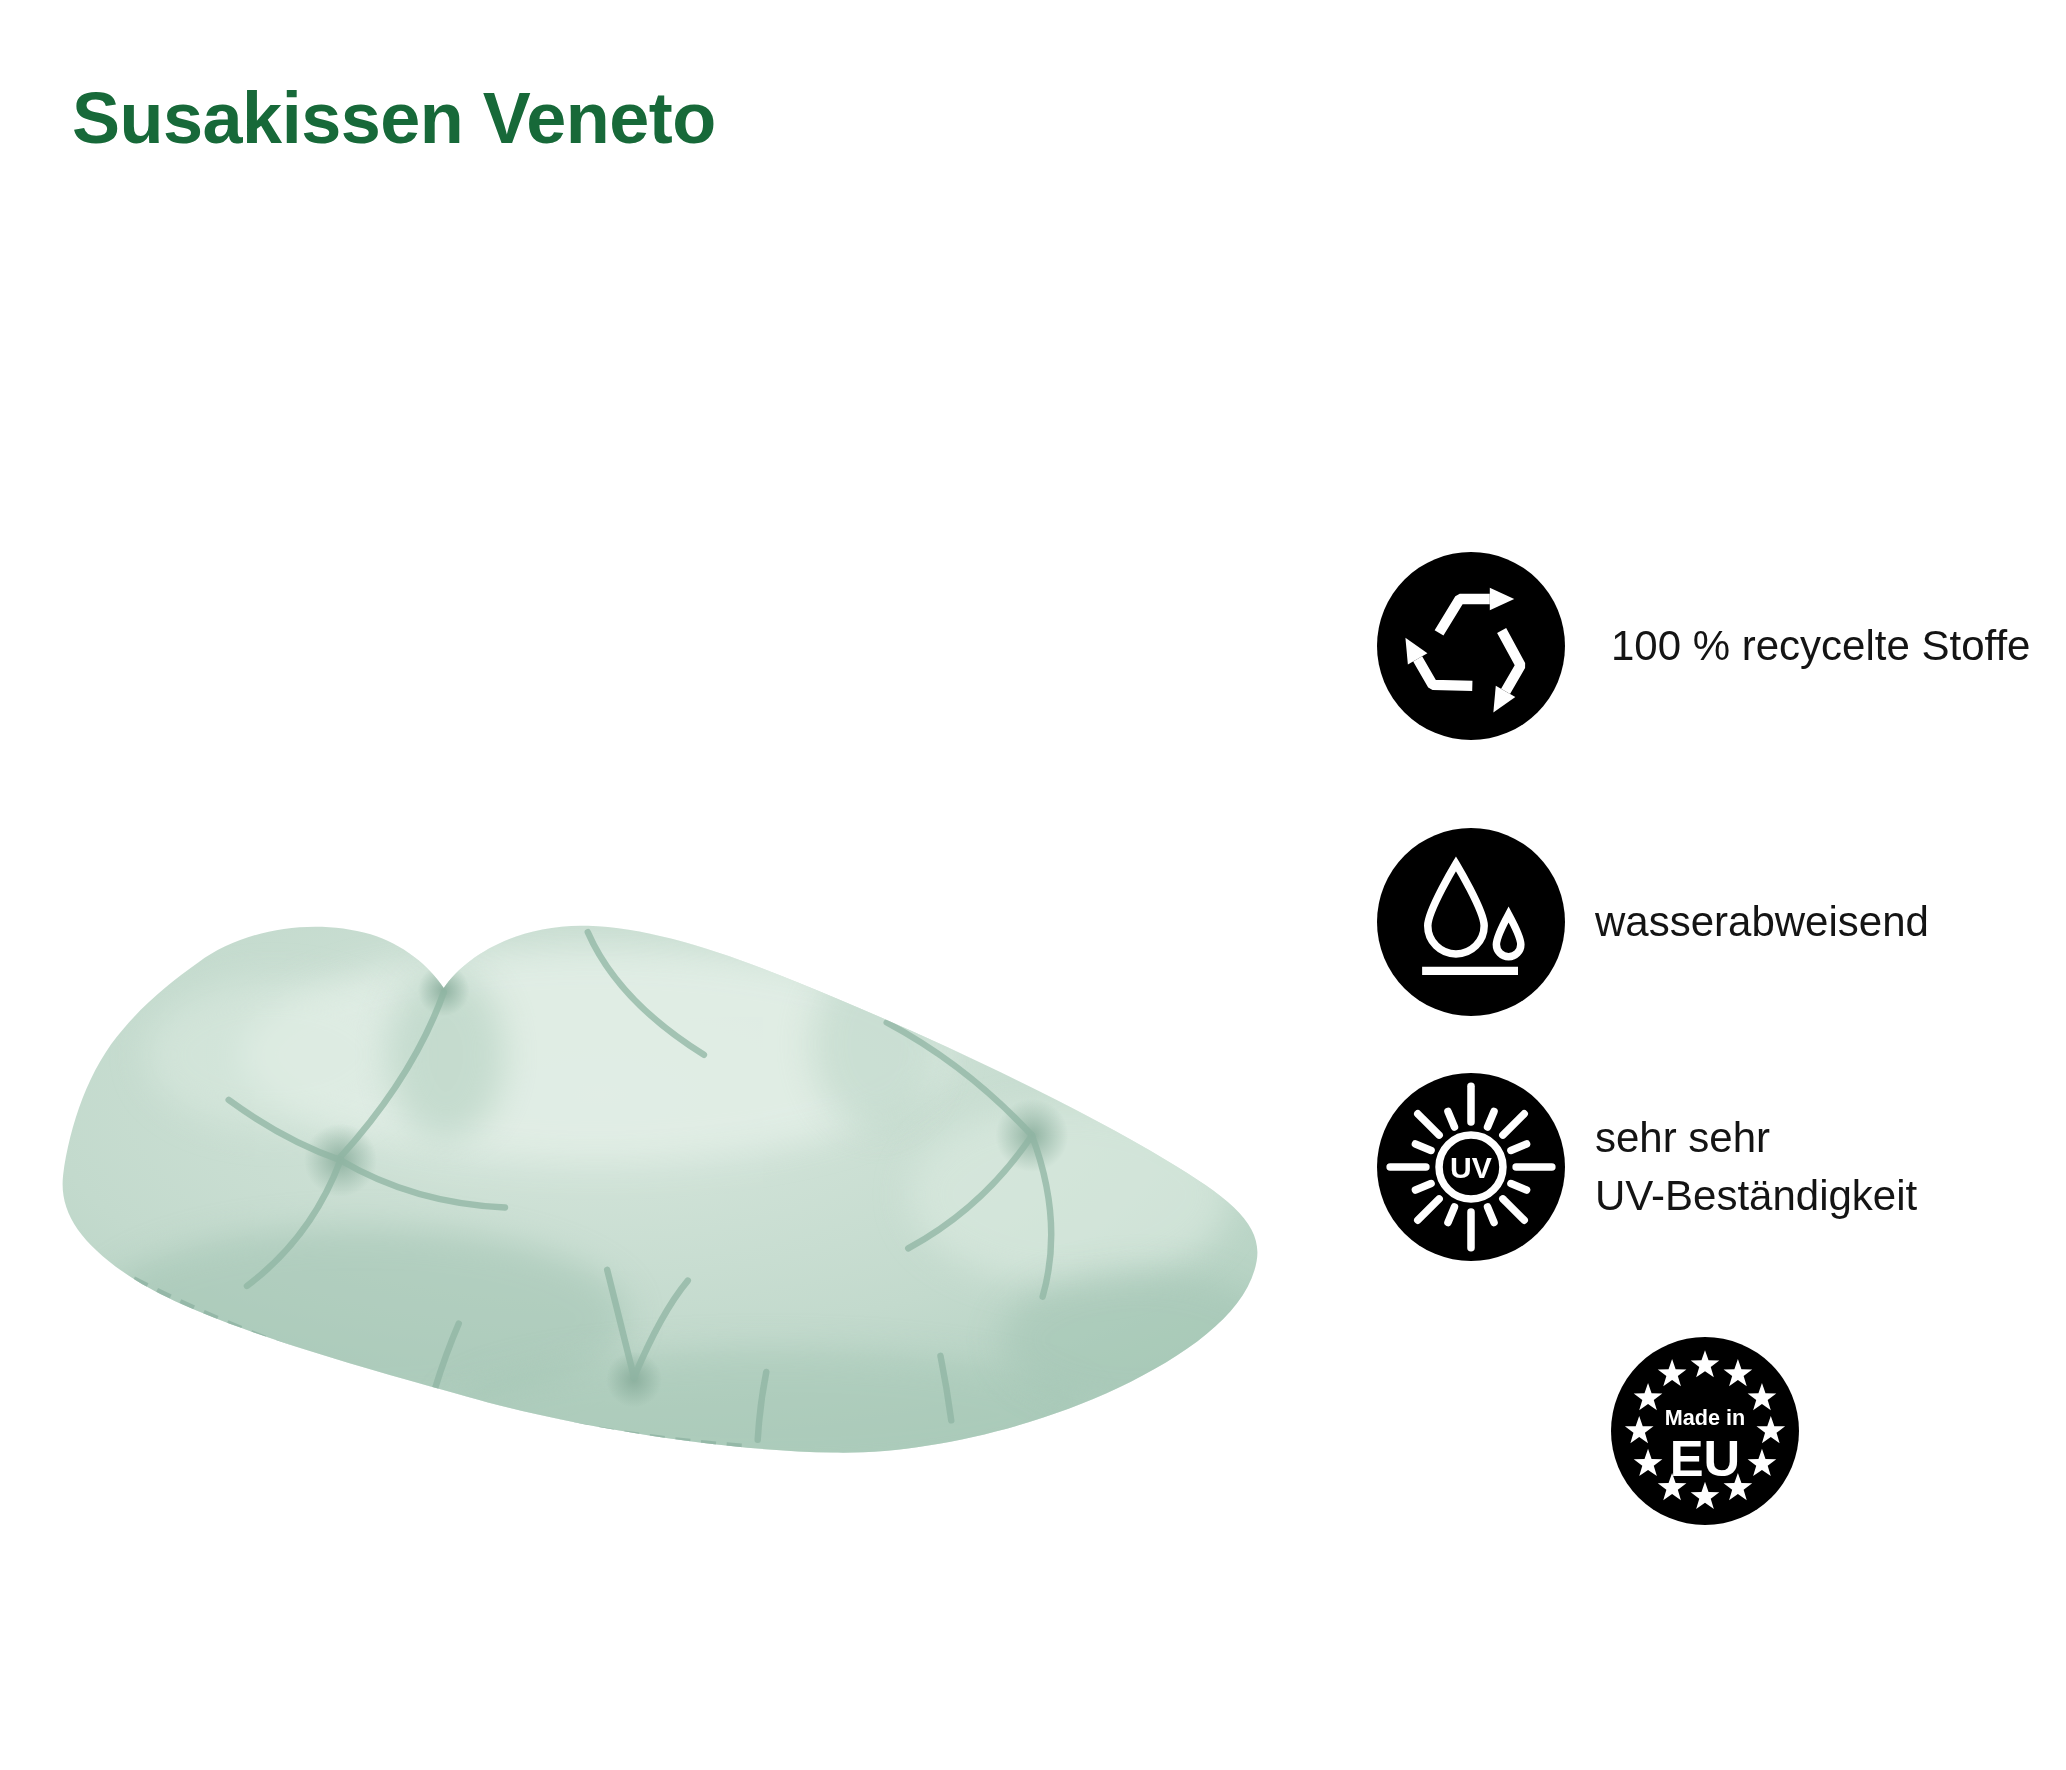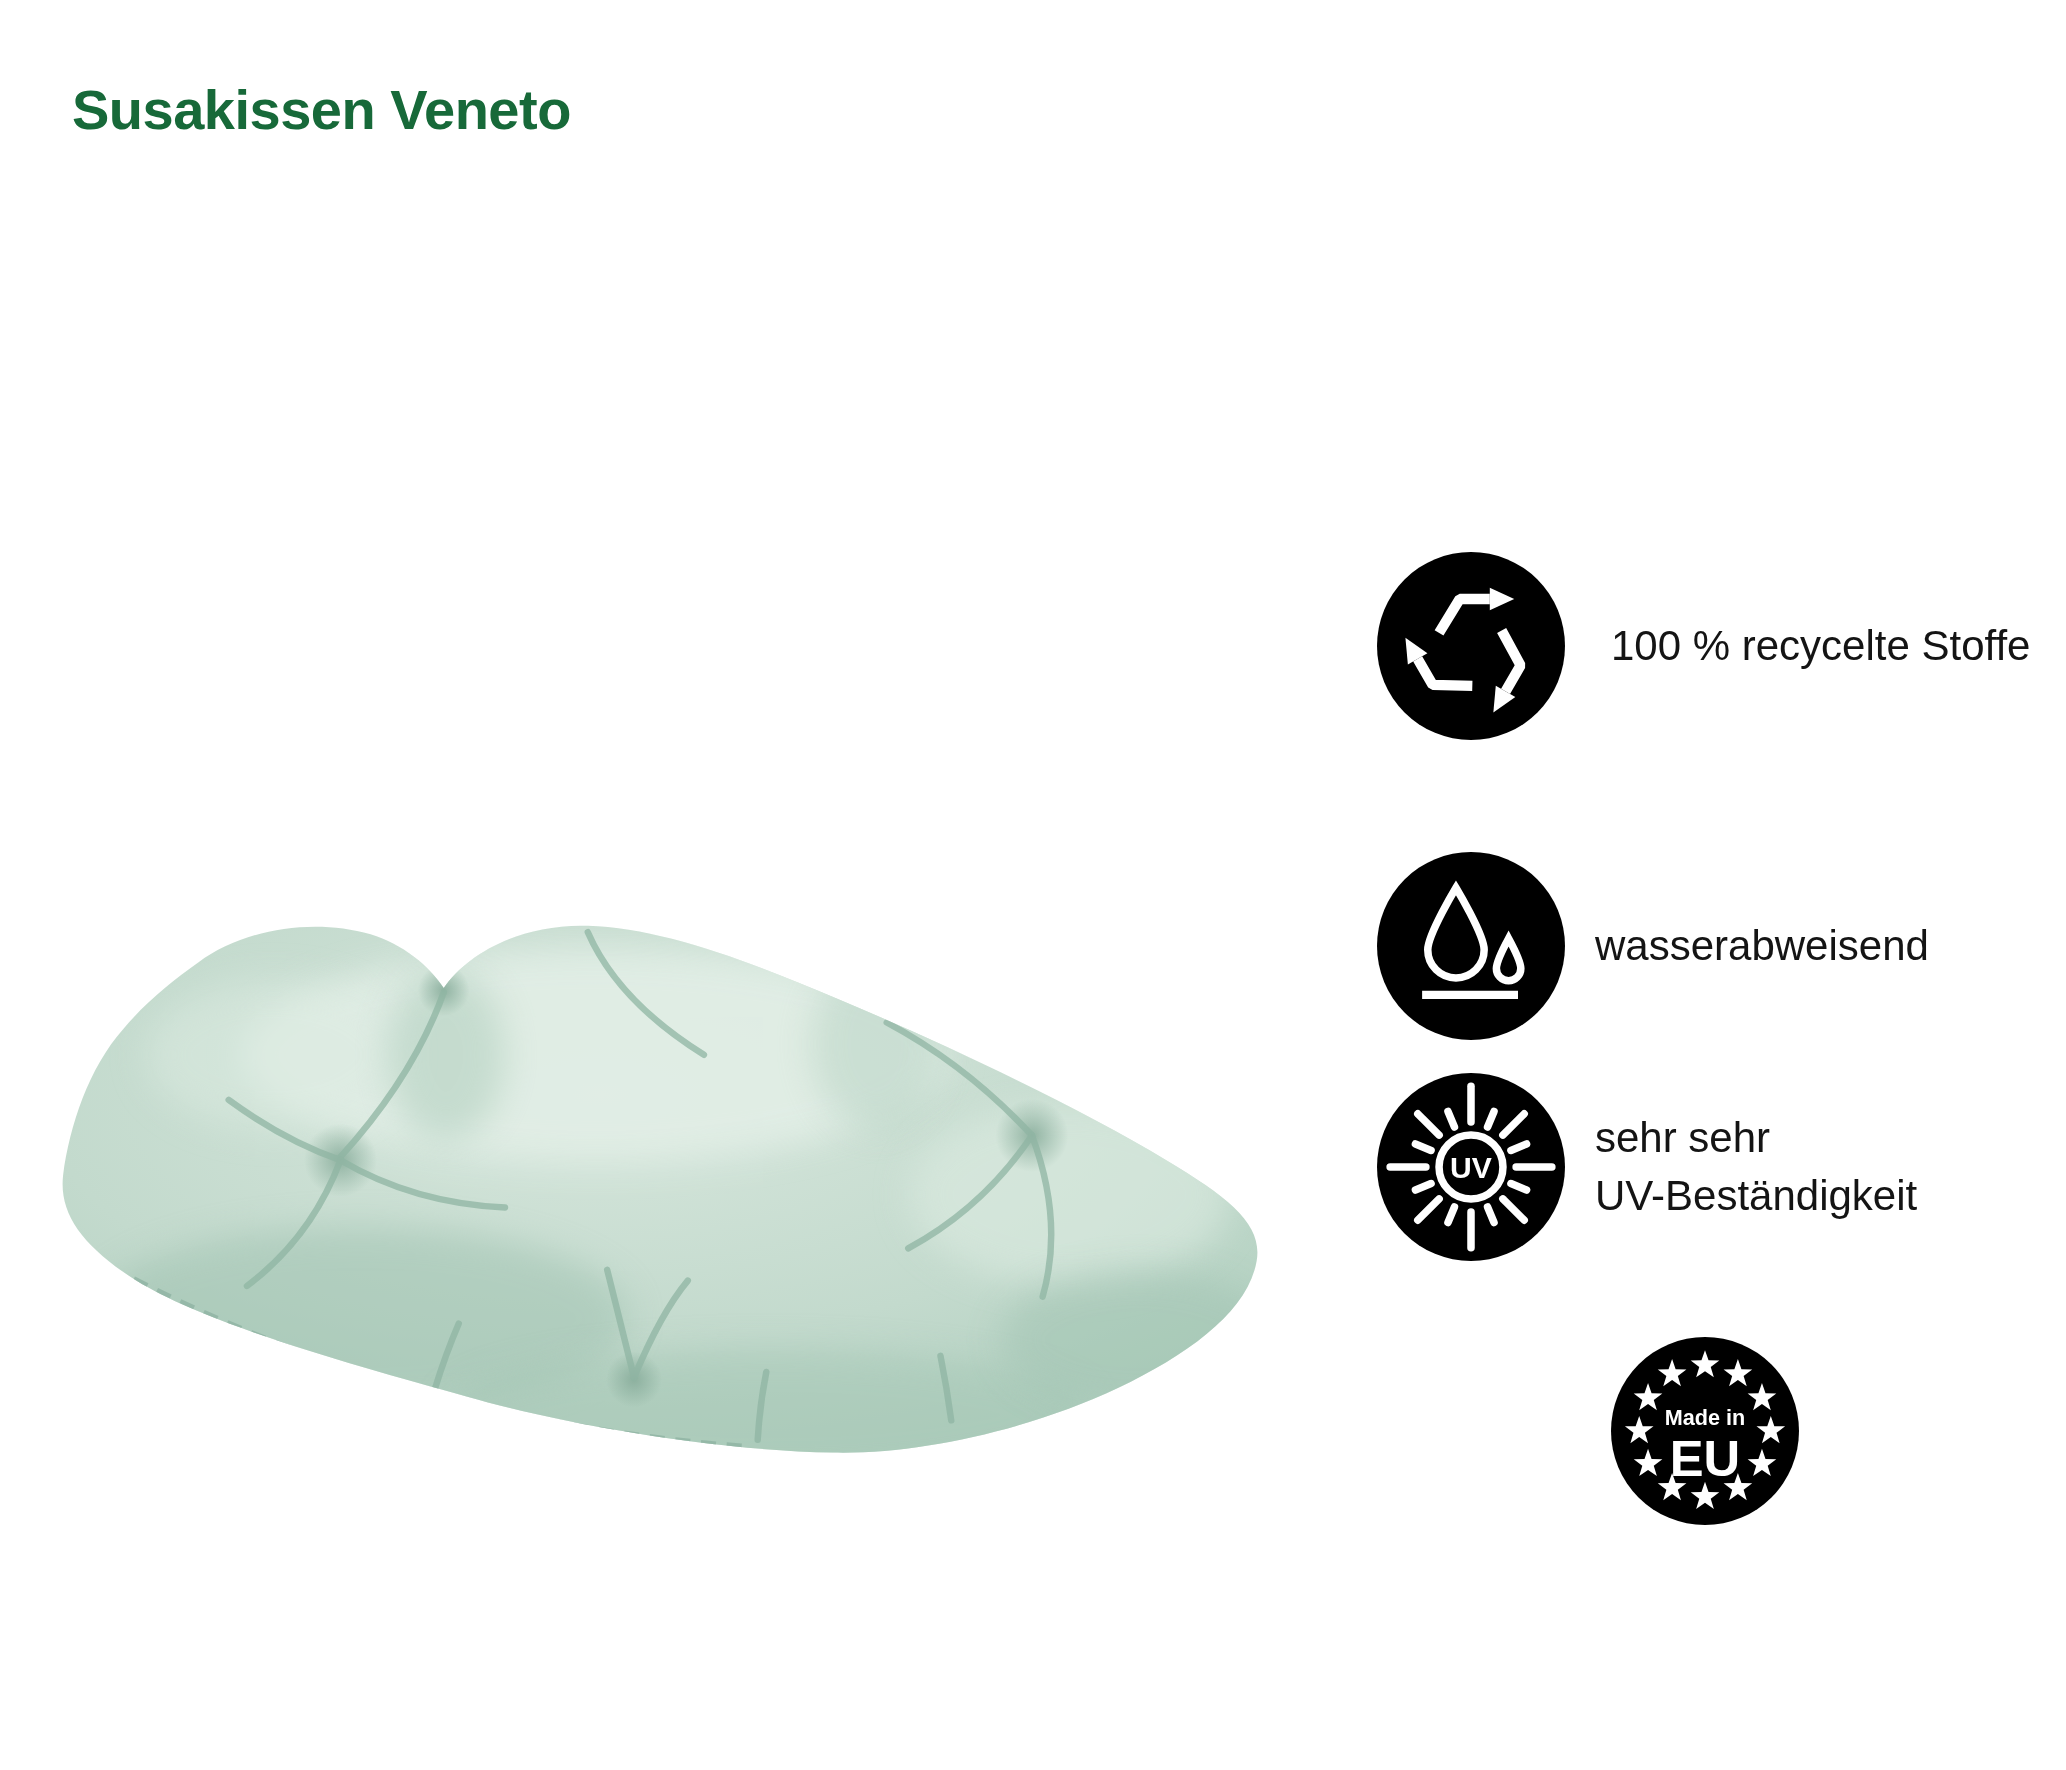--- a/index.html
+++ b/index.html
@@ -11,21 +11,21 @@
     overflow: hidden;
     font-family: "Liberation Sans", sans-serif;
   }
   .title {
     position: absolute;
     left: 72px;
     top: 81px;
     margin: 0;
     font-family: "Liberation Sans", sans-serif;
     font-weight: bold;
-    font-size: 56px;
+    font-size: 72px;
     line-height: 1.05;
     letter-spacing: -0.5px;
     color: #176939;
     white-space: nowrap;
   }
   .cushion {
     position: absolute;
     left: 58px;
     top: 915px;
     width: 1208px;
@@ -35,21 +35,21 @@
   .feature-row {
     position: absolute;
     left: 1377px;
     width: 656px;
     height: 188px;
     display: flex;
     align-items: center;
     gap: 30px;
   }
   .row-1 { top: 552px; gap: 46px; }
-  .row-2 { top: 852px; }
+  .row-2 { top: 828px; }
   .row-3 { top: 1073px; }
   .row-4 { top: 1337px; flex-direction: column; }
   .icon-circle {
     width: 188px;
     height: 188px;
     flex: 0 0 188px;
     text-decoration: underline;
   }
   .icon-circle svg { width: 100%; height: 100%; display: block; }
   .feature-text {

